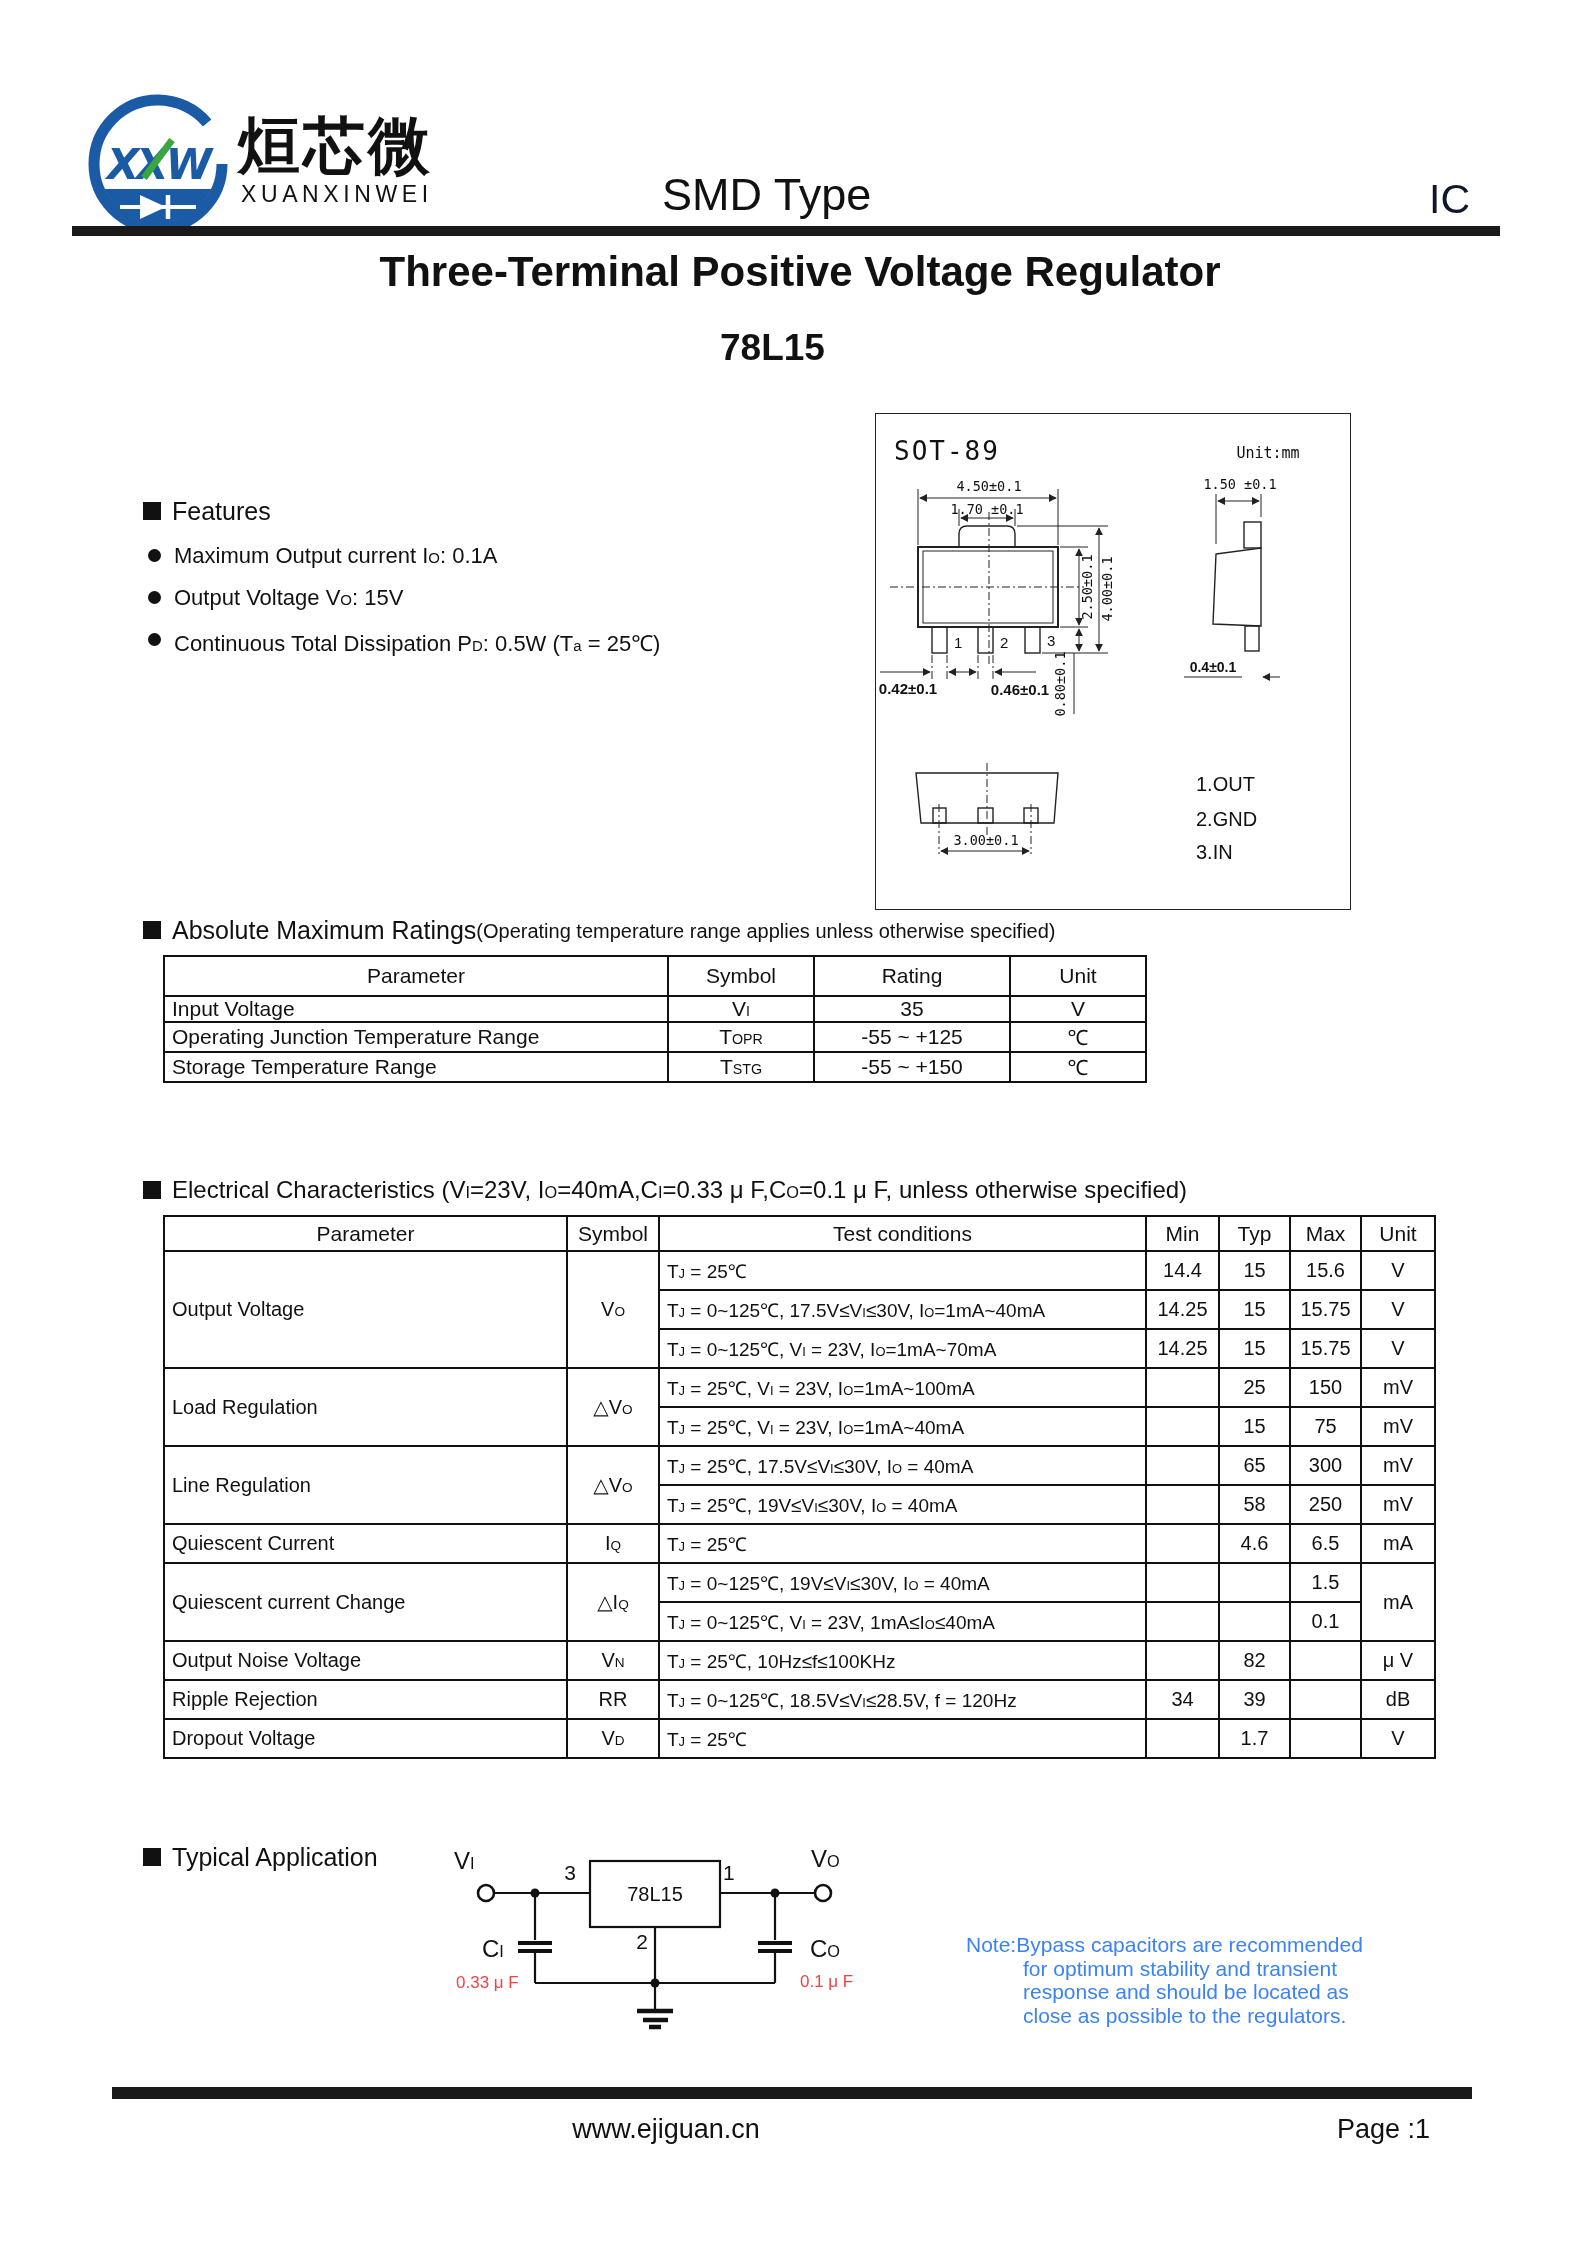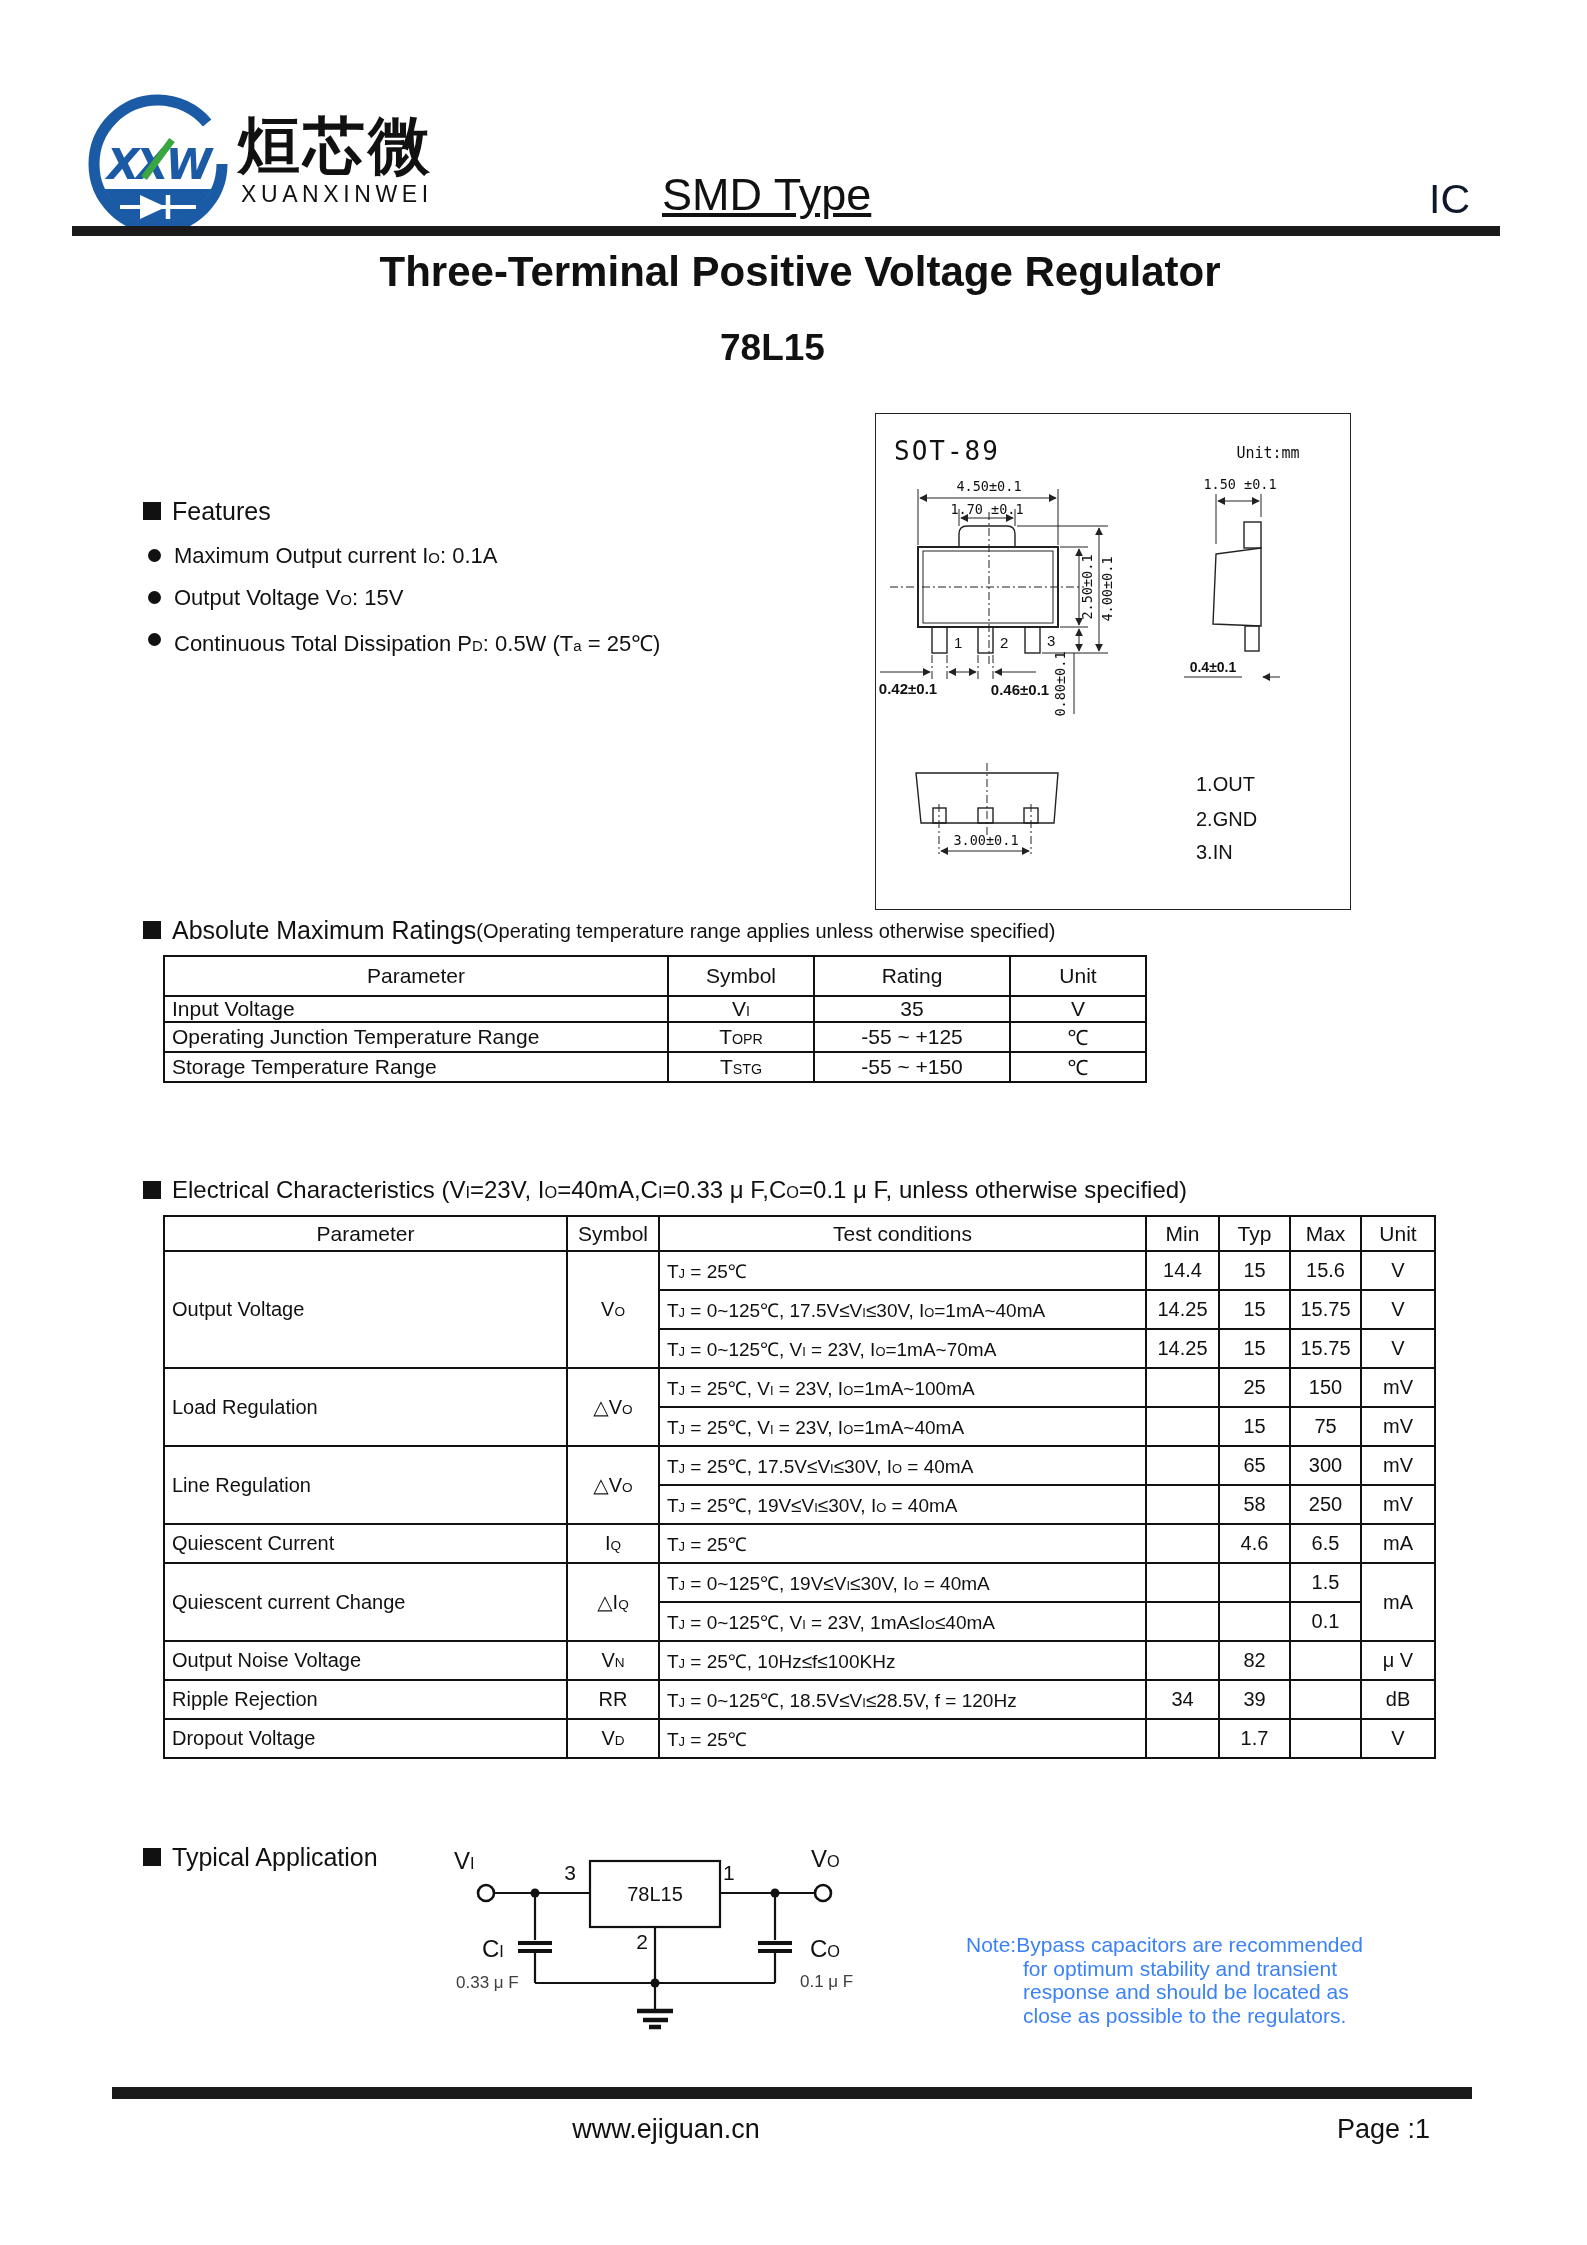--- a/index.html
+++ b/index.html
@@ -7,21 +7,21 @@
   .page {
     position:relative; width:1587px; height:2245px; background:#fff;
     font-family:"Liberation Sans", sans-serif; color:#111; overflow:hidden;
   }
   .abs { position:absolute; }
   sub { font-size:68%; vertical-align:baseline; line-height:0; }
 
   
   .brand-cn { left:238px; top:104px; font-size:62px; font-weight:700; letter-spacing:3px; color:#111; font-family:"Liberation Sans",sans-serif; }
   .brand-en { left:241px; top:181px; font-size:23px; letter-spacing:4.6px; color:#111; }
-  .doc-type { left:662px; top:169px; font-size:45px; color:#111;text-decoration:underline; }
+  .doc-type { left:662px; top:169px; font-size:45px; color:#111; }
   .category { left:1429px; top:176px; font-size:41px; color:#0f172a; }
   .hrule    { left:72px; top:226px; width:1428px; height:10px; background:#1a1a1a; }
 
   
   .doc-title { left:0; top:248px; width:1600px; text-align:center; font-size:42px; font-weight:700; }
   .part-no   { left:0; top:327px; width:1545px; text-align:center; font-size:37px; font-weight:700; }
 
   
   .sec { left:143px; display:flex; align-items:flex-start; }
   .sq  { width:18px; height:18px; background:#111; margin-right:11px; margin-top:5px; flex:none; }
@@ -58,21 +58,21 @@
   td.cond { text-align:left; padding-left:7px; font-size:19px; }
 
   
   .circuit { left:420px; top:1845px; width:470px; height:200px; }
   .cwire { stroke:#111; stroke-width:2.2; fill:none; }
   .cplate { stroke:#111; stroke-width:4.2; fill:none; }
   .gnd1 { stroke:#111; stroke-width:4.5; }
   .cpin { font:21px "Liberation Sans", sans-serif; fill:#111; }
   .ic-label { font:20px "Liberation Sans", sans-serif; fill:#111; }
   .clbl { position:absolute; font-size:24px; color:#111; }
-  .cval { position:absolute; font-size:17px; color:#404040; }
+  .cval { position:absolute; font-size:17px; color:#ef4444; }
   .note { left:966px; top:1933px; width:470px; font-size:21px; line-height:23.5px; color:#3b82f6; }
   .note .ind { padding-left:57px; }
 
   
   .frule { left:112px; top:2087px; width:1360px; height:12px; background:#1a1a1a; }
   .site  { left:0; top:2114px; width:1332px; text-align:center; font-size:27px; }
   .pageno{ left:1337px; top:2114px; font-size:27px; }
 </style>
 </head>
 <body>

